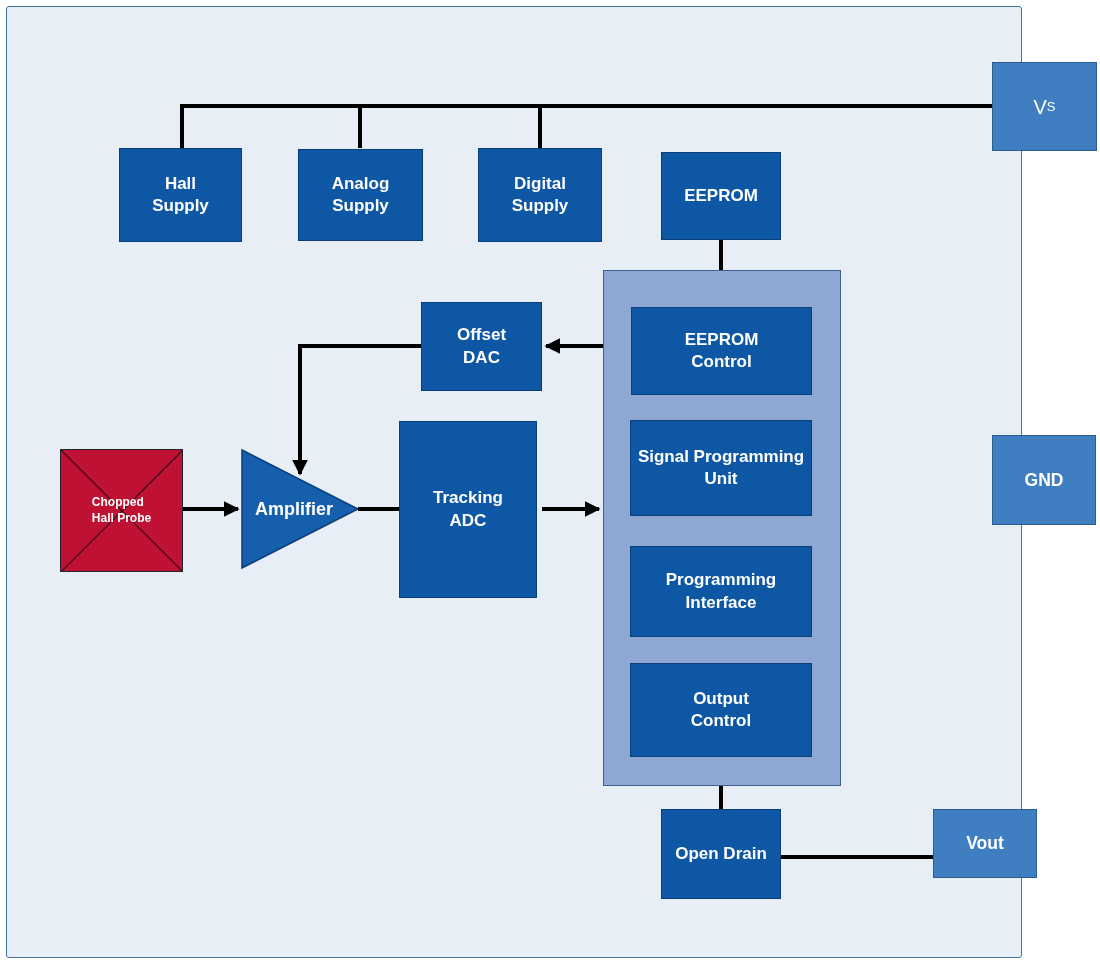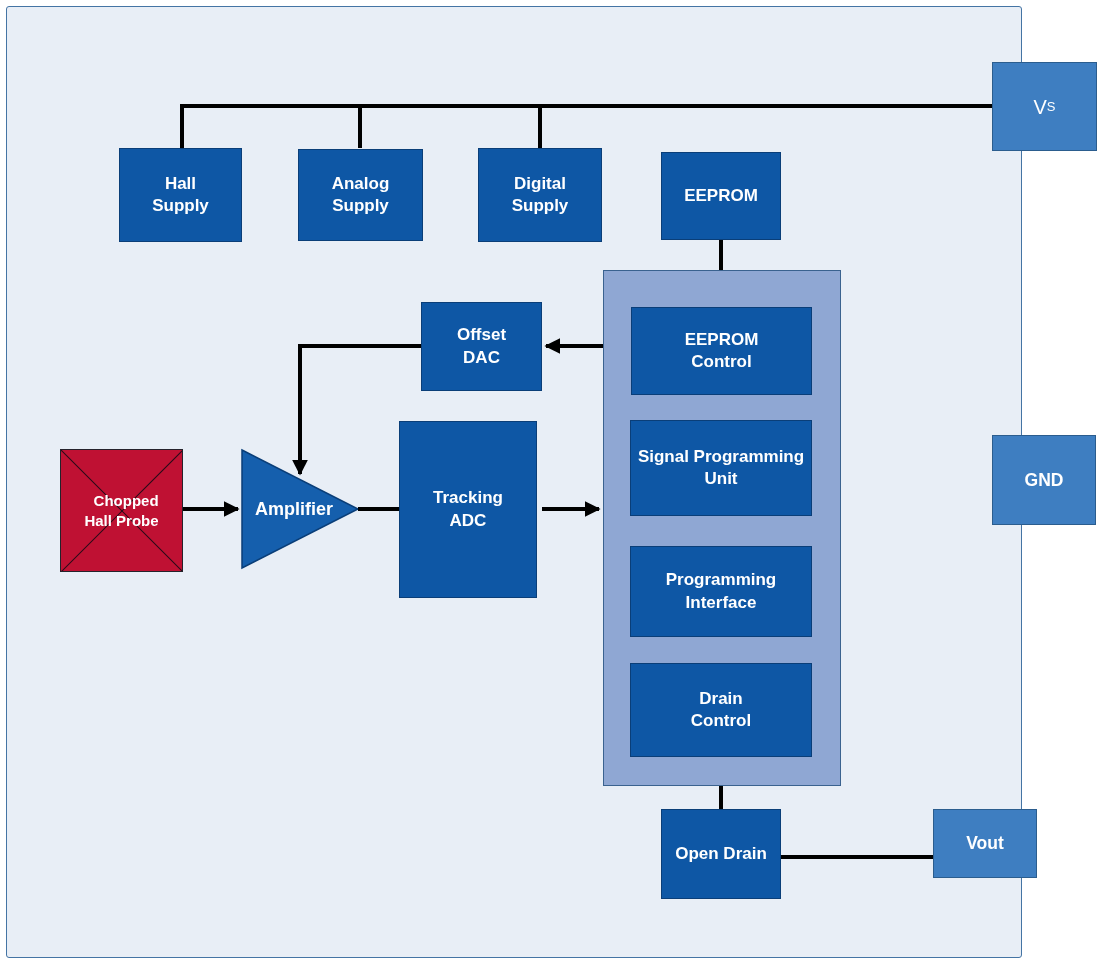--- a/index.html
+++ b/index.html
@@ -43,21 +43,21 @@
     box-sizing:border-box;overflow:hidden;
   }
   .probe .diag{
     position:absolute;left:50%;top:50%;width:176px;height:0;
     border-top:1.4px solid rgba(10,10,20,0.85);
   }
   .probe .d1{transform:translate(-50%,-50%) rotate(45deg);}
   .probe .d2{transform:translate(-50%,-50%) rotate(-45deg);}
   .probe .lbl{
     position:absolute;inset:0;display:flex;align-items:center;justify-content:center;
-    text-align:right;color:var(--text-color);font-weight:bold;font-size:15px;
+    text-align:left;color:var(--text-color);font-weight:bold;font-size:12px;
     line-height:1.3;white-space:pre-line;
   }
   .amp-label{
     position:absolute;left:244px;top:494px;width:100px;height:30px;z-index:3;
     display:flex;align-items:center;justify-content:center;
     color:var(--text-color);font-weight:bold;font-size:18px;
   }
 </style>
 </head>
 <body>
@@ -120,19 +120,19 @@
 
   <div class="amp-label">Amplifier</div>
 
   <div class="container-box">
     <div class="blk dark" style="left:27px;top:36px;width:181px;height:88px;">EEPROM
 Control</div>
     <div class="blk dark" style="left:26px;top:149px;width:182px;height:96px;">Signal Programming
 Unit</div>
     <div class="blk dark" style="left:26px;top:275px;width:182px;height:91px;">Programming
 Interface</div>
-    <div class="blk dark" style="left:26px;top:392px;width:182px;height:94px;">Drain
+    <div class="blk dark" style="left:26px;top:392px;width:182px;height:94px;">Output
 Control</div>
   </div>
 
   <div class="blk dark" style="left:661px;top:809px;width:120px;height:90px;">Open Drain</div>
 
 </div>
 
 </body></html>

